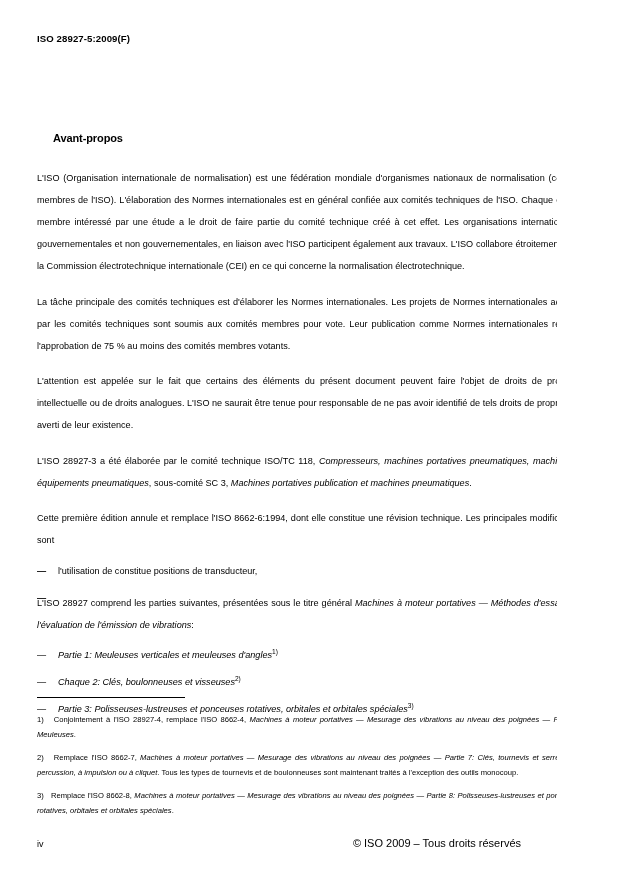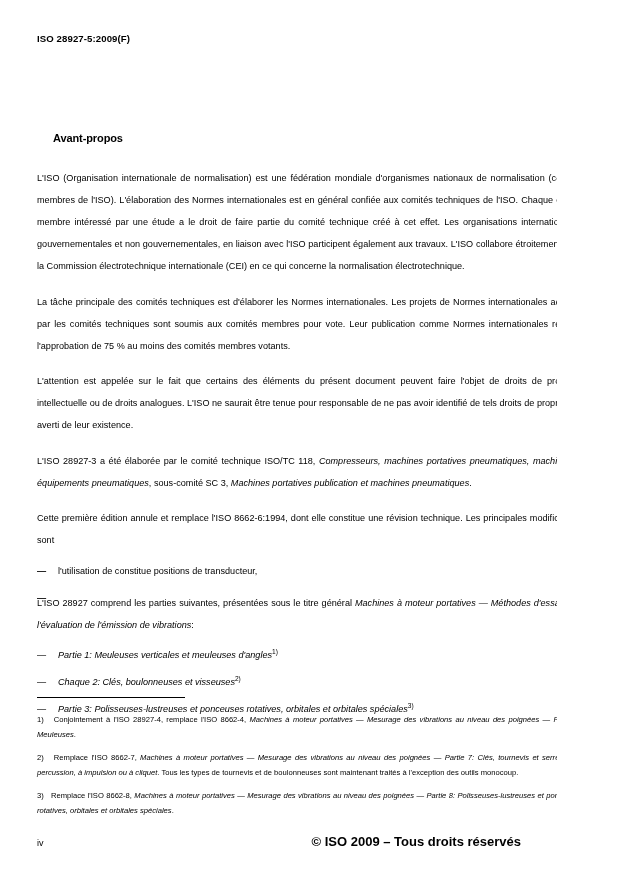--- a/index.html
+++ b/index.html
@@ -119,21 +119,21 @@
     position: absolute;
     left: 37px;
     right: 36px;
     bottom: 28px;
     display: flex;
     justify-content: space-between;
     align-items: baseline;
     font-size: 8.4px;
   }
   .folio { font-size: 9px; }
-  .copyright { font-size: 13px; font-weight: bold; }
+  .copyright { font-size: 11px; }
 </style>
 </head>
 <body>
 
 <div class="page">
 
   <div class="running-header">ISO 28927-5:2009(F)</div>
 
   <div class="content">
 

